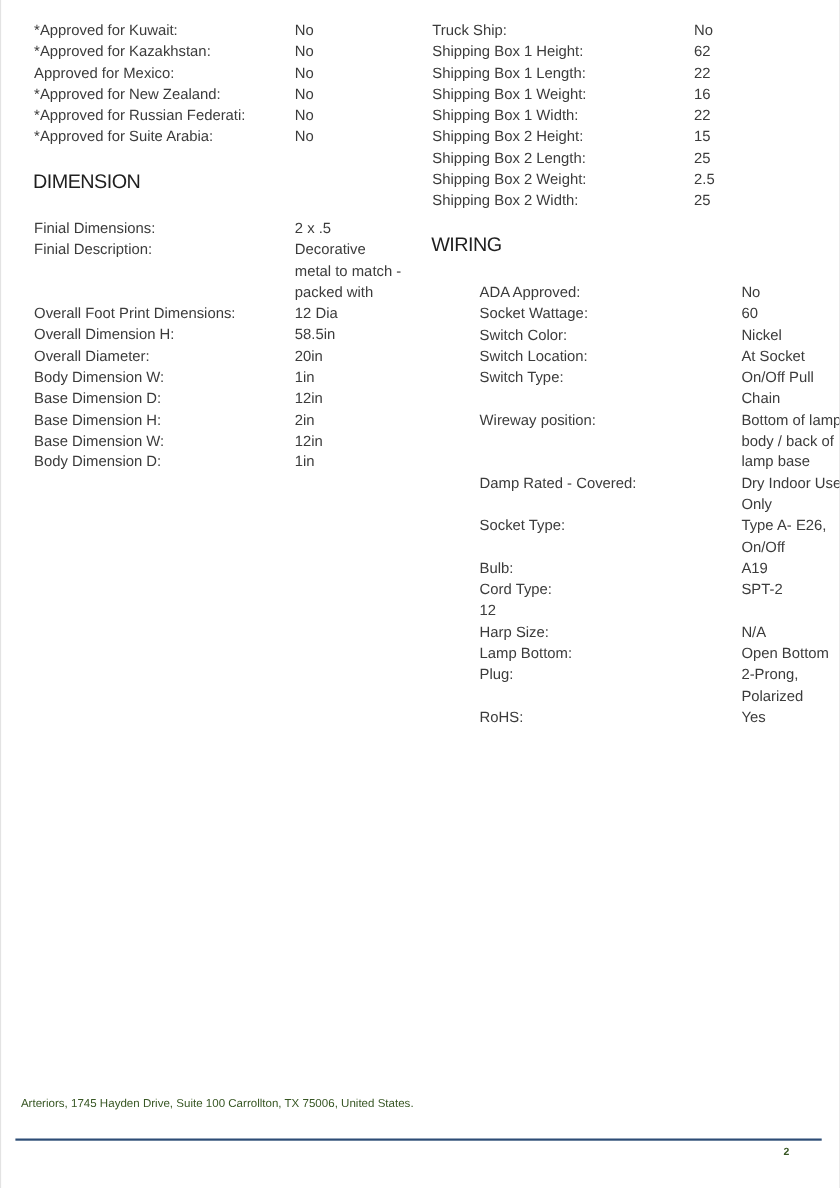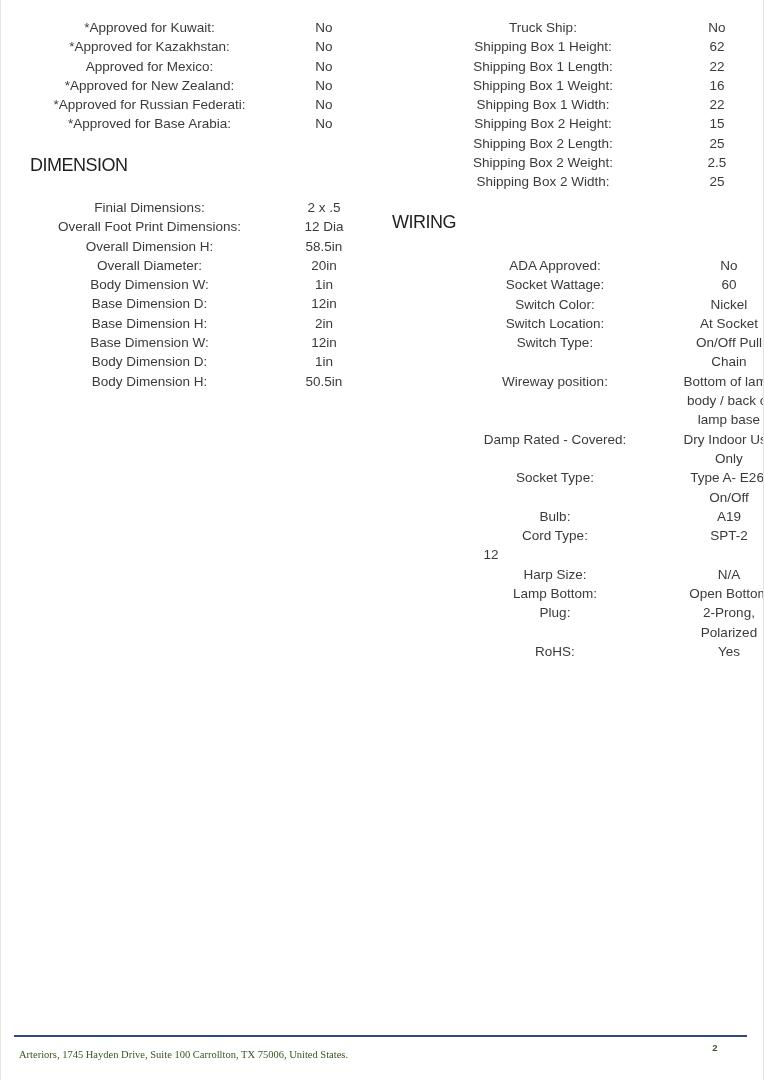--- a/index.html
+++ b/index.html
@@ -22,39 +22,38 @@
     background: var(--page-bg);
     border-left: 1px solid #e3e3e3;
     border-right: 1px solid #e3e3e3;
     overflow: hidden;
     color: var(--body-text);
   }
   .list {
     position: absolute;
     font-size: 13.5px;
     line-height: 19.3px;
-    text-align: center;
   }
   .list .row {
     display: flex;
     align-items: flex-start;
   }
   .list .lbl {
     flex: 0 0 auto;
   }
   .list .val {
     flex: 0 0 auto;
     white-space: pre-line;
   }
   .approvals { left: 30px; top: 18px; width: 352px; }
   .approvals .lbl { width: 237px; }
   .approvals .val { width: 112px; }
 
   .shipping { left: 392px; top: 18px; width: 360px; }
-  .shipping .lbl { width: 238px; margin-left: 31px; }
+  .shipping .lbl { width: 238px; }
   .shipping .val { width: 110px; }
 
   .heading {
     position: absolute;
     font-size: 18px;
     font-weight: 400;
     letter-spacing: -0.5px;
     color: var(--heading-text);
     line-height: 30px;
     white-space: nowrap;
@@ -74,26 +73,25 @@
     position: absolute;
     left: 13px;
     top: 1035px;
     width: 733px;
     height: 2px;
     background: var(--footer-rule);
   }
   .footer-address {
     position: absolute;
     left: 18px;
-    top: 1048px;
+    top: 996px;
     font-size: 10.5px;
     line-height: 14px;
     color: var(--footer-text);
     white-space: nowrap;
-    font-family: Liberation Serif, serif;
   }
   .footer-page-number {
     position: absolute;
     left: 706px;
     top: 1042px;
     width: 16px;
     text-align: center;
     font-size: 9.5px;
     font-weight: 700;
     color: var(--footer-text);
@@ -119,21 +117,21 @@
       </div>
       <div class="row">
         <span class="lbl">*Approved for New Zealand:</span>
         <span class="val">No</span>
       </div>
       <div class="row">
         <span class="lbl">*Approved for Russian Federati:</span>
         <span class="val">No</span>
       </div>
       <div class="row">
-        <span class="lbl">*Approved for Base Arabia:</span>
+        <span class="lbl">*Approved for Suite Arabia:</span>
         <span class="val">No</span>
       </div>
     </section>
 
   <section class="list shipping">
       <div class="row">
         <span class="lbl">Truck Ship:</span>
         <span class="val">No</span>
       </div>
       <div class="row">
@@ -171,20 +169,26 @@
     </section>
 
   <h1 class="heading dim-heading">DIMENSION</h1>
 
   <section class="list dimension">
       <div class="row">
         <span class="lbl">Finial Dimensions:</span>
         <span class="val">2 x .5</span>
       </div>
       <div class="row">
+        <span class="lbl">Finial Description:</span>
+        <span class="val">Decorative
+metal to match -
+packed with</span>
+      </div>
+      <div class="row">
         <span class="lbl">Overall Foot Print Dimensions:</span>
         <span class="val">12 Dia</span>
       </div>
       <div class="row">
         <span class="lbl">Overall Dimension H:</span>
         <span class="val">58.5in</span>
       </div>
       <div class="row">
         <span class="lbl">Overall Diameter:</span>
         <span class="val">20in</span>
@@ -201,24 +205,20 @@
         <span class="lbl">Base Dimension H:</span>
         <span class="val">2in</span>
       </div>
       <div class="row">
         <span class="lbl">Base Dimension W:</span>
         <span class="val">12in</span>
       </div>
       <div class="row">
         <span class="lbl">Body Dimension D:</span>
         <span class="val">1in</span>
-      </div>
-      <div class="row">
-        <span class="lbl">Body Dimension H:</span>
-        <span class="val">50.5in</span>
       </div>
     </section>
 
   <h1 class="heading wiring-heading">WIRING</h1>
 
   <section class="list wiring">
       <div class="row">
         <span class="lbl">ADA Approved:</span>
         <span class="val">No</span>
       </div>

